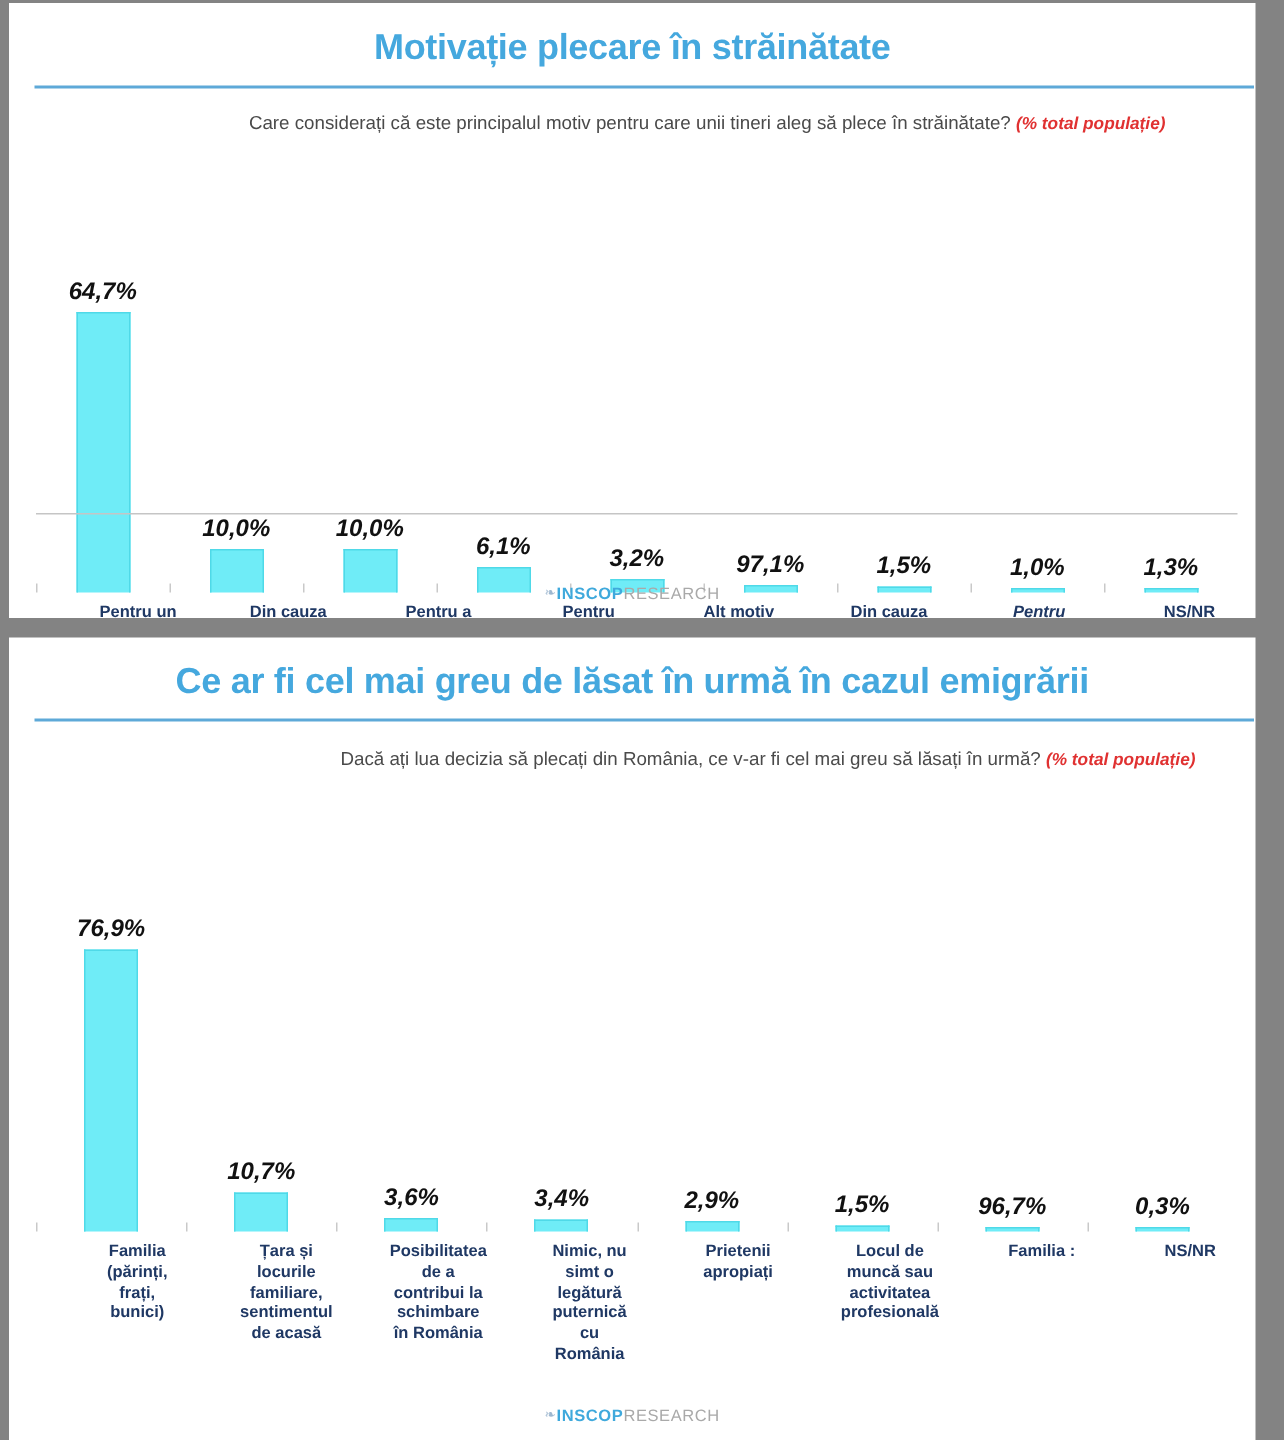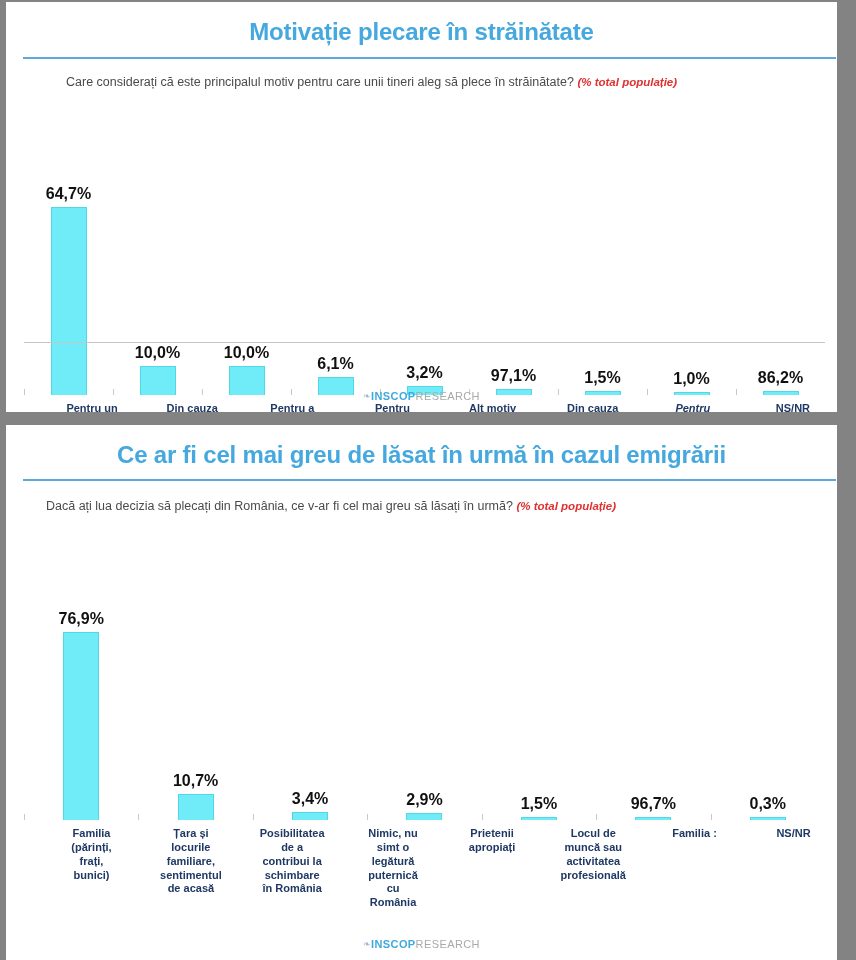--- a/index.html
+++ b/index.html
@@ -35,21 +35,21 @@
     padding-top: 16px;
     padding-bottom: 10px;
     line-height: 1.2;
   }
   .title-rule {
     height: 2px;
     background: #5EA9D8;
     margin: 0 1px 0 17px;
   }
   .subtitle {
-    text-align: left;
+    text-align: right;
     color: #4a4a4a;
     font-size: 12.5px;
     line-height: 1.45;
     padding: 14px 60px 0 60px;
   }
   .subtitle .pct {
     color: #E03131;
     font-style: italic;
     font-weight: bold;
     font-size: 11.5px;
@@ -68,20 +68,21 @@
   .chart-2 { height: 295px; margin-top: 10px; }
 
   .cat {
     flex: 1 1 0;
     height: 100%;
     position: relative;
     display: flex;
     flex-direction: column;
     justify-content: flex-end;
     align-items: center;
+    font-style: italic;
   }
   
   .cat::after {
     content: "";
     position: absolute;
     left: 0;
     bottom: 0;
     width: 1px;
     height: 6px;
     background: #c9c9c9;
@@ -179,21 +180,21 @@
         </div>
         <div class="cat">
           <div class="val">1,5%</div>
           <div class="bar" style="height: 4.35px; background: rgb(111, 236, 247); border-color: rgb(79, 217, 232);"></div>
         </div>
         <div class="cat">
           <div class="val">1,0%</div>
           <div class="bar" style="height: 3px; background: rgb(111, 236, 247); border-color: rgb(79, 217, 232);"></div>
         </div>
         <div class="cat">
-          <div class="val">86,2%</div>
+          <div class="val">1,3%</div>
           <div class="bar" style="height: 3.77px; background: rgb(111, 236, 247); border-color: rgb(79, 217, 232);"></div>
         </div>
       </div>
     <div class="axis-line axis-1"></div>
     <div class="labels" id="labels-1">
         <div class="lab" style="color: rgb(31, 56, 100);">Pentru un loc de muncă mai bine plătit</div>
         <div class="lab" style="color: rgb(31, 56, 100);">Din cauza corupției</div>
         <div class="lab" style="color: rgb(31, 56, 100);">Pentru a începe o viață nouă</div>
         <div class="lab" style="color: rgb(31, 56, 100);">Pentru servicii publice mai bune (sănătate, educație, transport etc.)</div>
         <div class="lab" style="color: rgb(31, 56, 100);">Alt motiv</div>
@@ -218,20 +219,24 @@
     <div class="chart chart-2" id="chart-2">
         <div class="cat">
           <div class="val">76,9%</div>
           <div class="bar" style="height: 188.405px; background: rgb(111, 236, 247); border-color: rgb(79, 217, 232);"></div>
         </div>
         <div class="cat">
           <div class="val">10,7%</div>
           <div class="bar" style="height: 26.215px; background: rgb(111, 236, 247); border-color: rgb(79, 217, 232);"></div>
         </div>
         <div class="cat">
+          <div class="val">3,6%</div>
+          <div class="bar" style="height: 8.82px; background: rgb(111, 236, 247); border-color: rgb(79, 217, 232);"></div>
+        </div>
+        <div class="cat">
           <div class="val">3,4%</div>
           <div class="bar" style="height: 8.33px; background: rgb(111, 236, 247); border-color: rgb(79, 217, 232);"></div>
         </div>
         <div class="cat">
           <div class="val">2,9%</div>
           <div class="bar" style="height: 7.105px; background: rgb(111, 236, 247); border-color: rgb(79, 217, 232);"></div>
         </div>
         <div class="cat">
           <div class="val">1,5%</div>
           <div class="bar" style="height: 3.675px; background: rgb(111, 236, 247); border-color: rgb(79, 217, 232);"></div>

